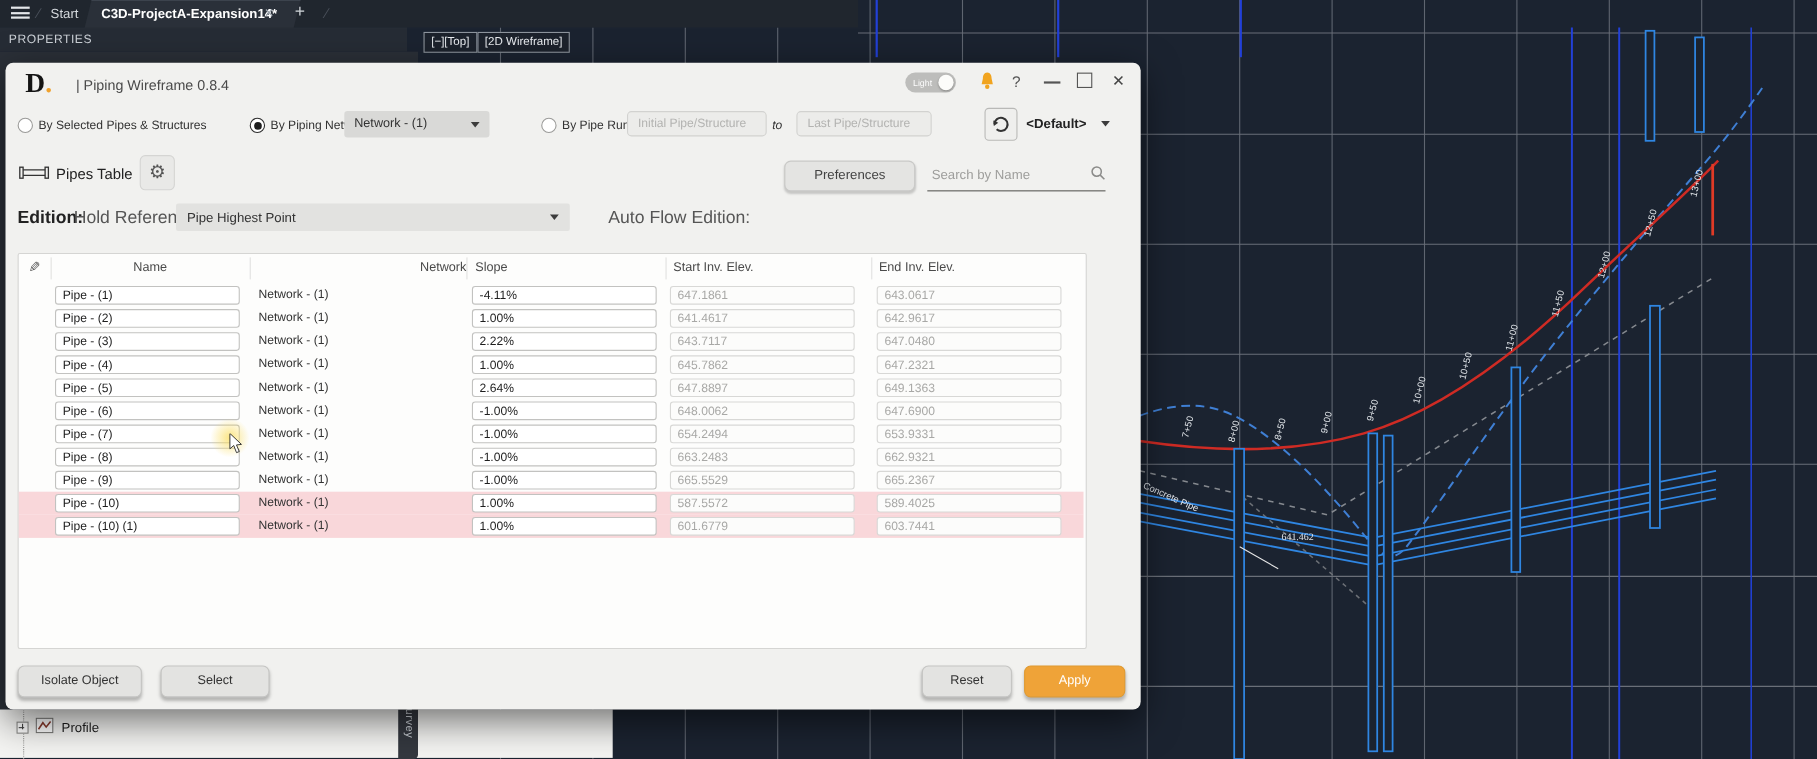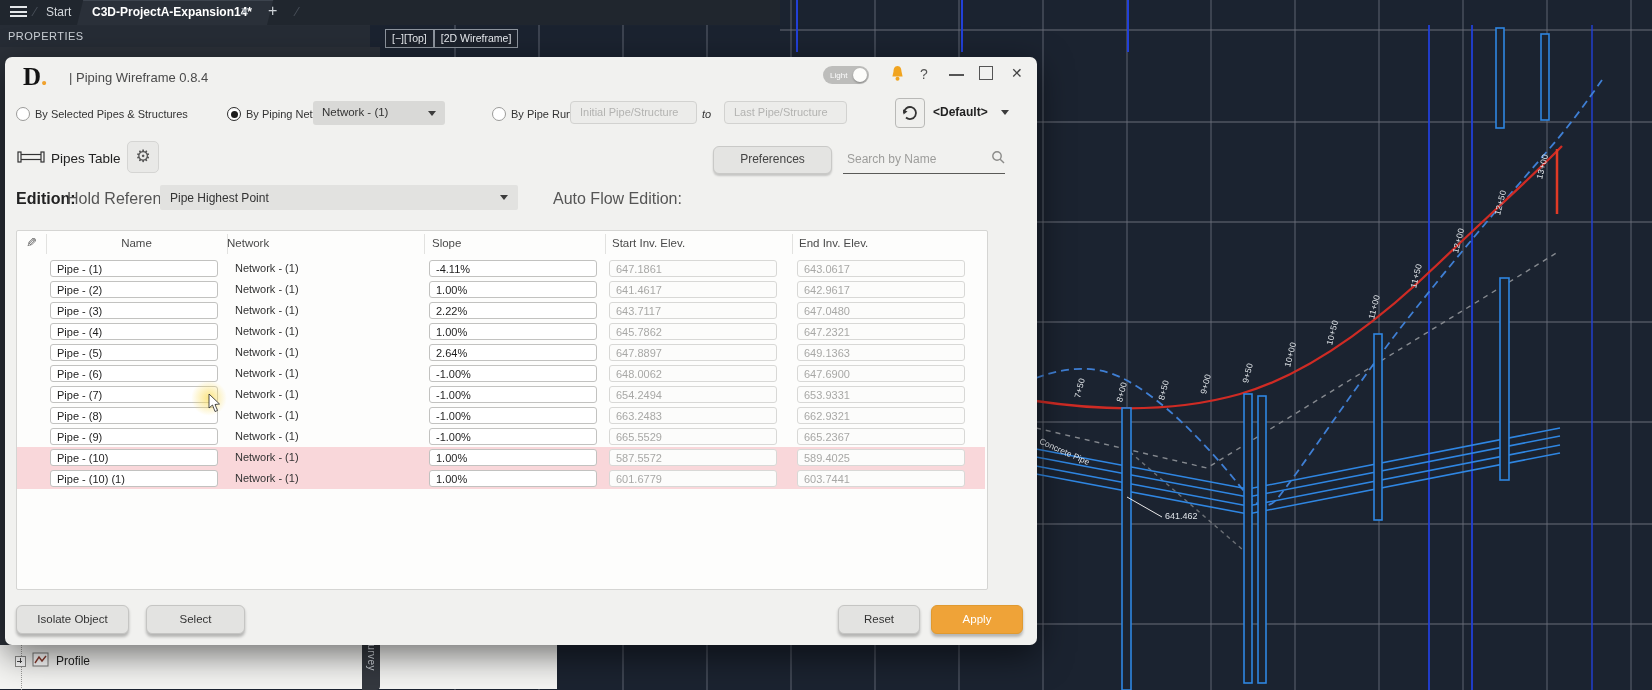--- a/index.html
+++ b/index.html
@@ -208,21 +208,21 @@
         <div class="stlbl" style="left: 1292px; top: 358px;">10+00</div>
         <div class="stlbl" style="left: 1334px; top: 336px;">10+50</div>
         <div class="stlbl" style="left: 1376px; top: 310px;">11+00</div>
         <div class="stlbl" style="left: 1418px; top: 279px;">11+50</div>
         <div class="stlbl" style="left: 1460px; top: 244px;">12+00</div>
         <div class="stlbl" style="left: 1502px; top: 206px;">12+50</div>
         <div class="stlbl" style="left: 1544px; top: 170px;">13+00</div>
       </div>
 
     <div class="anno" style="left:1042px;top:436px;font-size:8.5px;transform:rotate(24deg);transform-origin:0 0;">Concrete Pipe</div>
-    <div class="anno" style="left:1165px;top:511px;">641.462</div>
+    <div class="anno" style="left:1165px;top:483px;font-family:Liberation Serif, serif;">641.462</div>
   </div>
 
   <div id="tabbar" class="abs">
     <div id="hamburger" class="abs">
         <i></i>
         <i></i>
         <i></i>
       </div>
     <span class="slash" style="left:34px;">∕</span>
     <span id="start-tab" class="abs">Start</span>
@@ -325,21 +325,21 @@
 
     <div id="tbl" class="abs">
       <div id="thead">
         <span id="pencil-icon">✎</span>
         <span class="hsep" style="left:29px;"></span>
           <span class="hsep" style="left:210px;"></span>
         <span class="hsep" style="left:407px;"></span>
           <span class="hsep" style="left:588px;"></span>
         <span class="hsep" style="left:775px;"></span>
         <span class="hcell" style="left:29px;width:181px;text-align:center;">Name</span>
-        <span class="hcell" style="left:210px;width:197px;text-align:left;">Network</span>
+        <span class="hcell" style="left:210px;width:197px;text-align:right;">Network</span>
         <span class="hcell" style="left:415px;">Slope</span>
         <span class="hcell" style="left:595px;">Start Inv. Elev.</span>
         <span class="hcell" style="left:782px;">End Inv. Elev.</span>
       </div>
       <div id="rows">
           <div class="trow">
       <input class="f-name" readonly="" value="Pipe - (1)" style="">
       <span class="f-net">Network - (1)</span>
       <input class="f-slope" readonly="" value="-4.11%" style="">
       <input class="f-start dim" readonly="" value="647.1861" style="">

